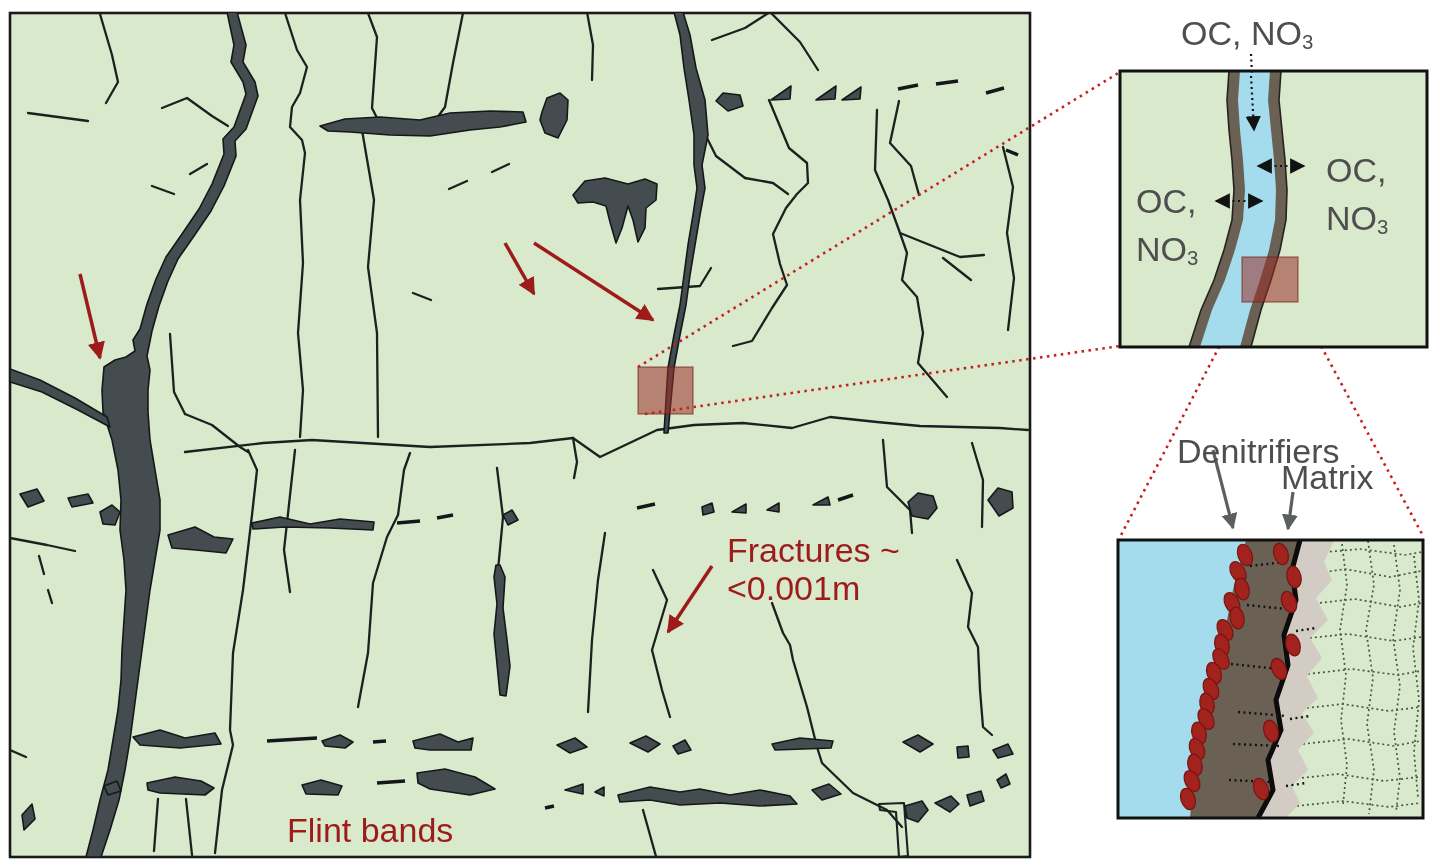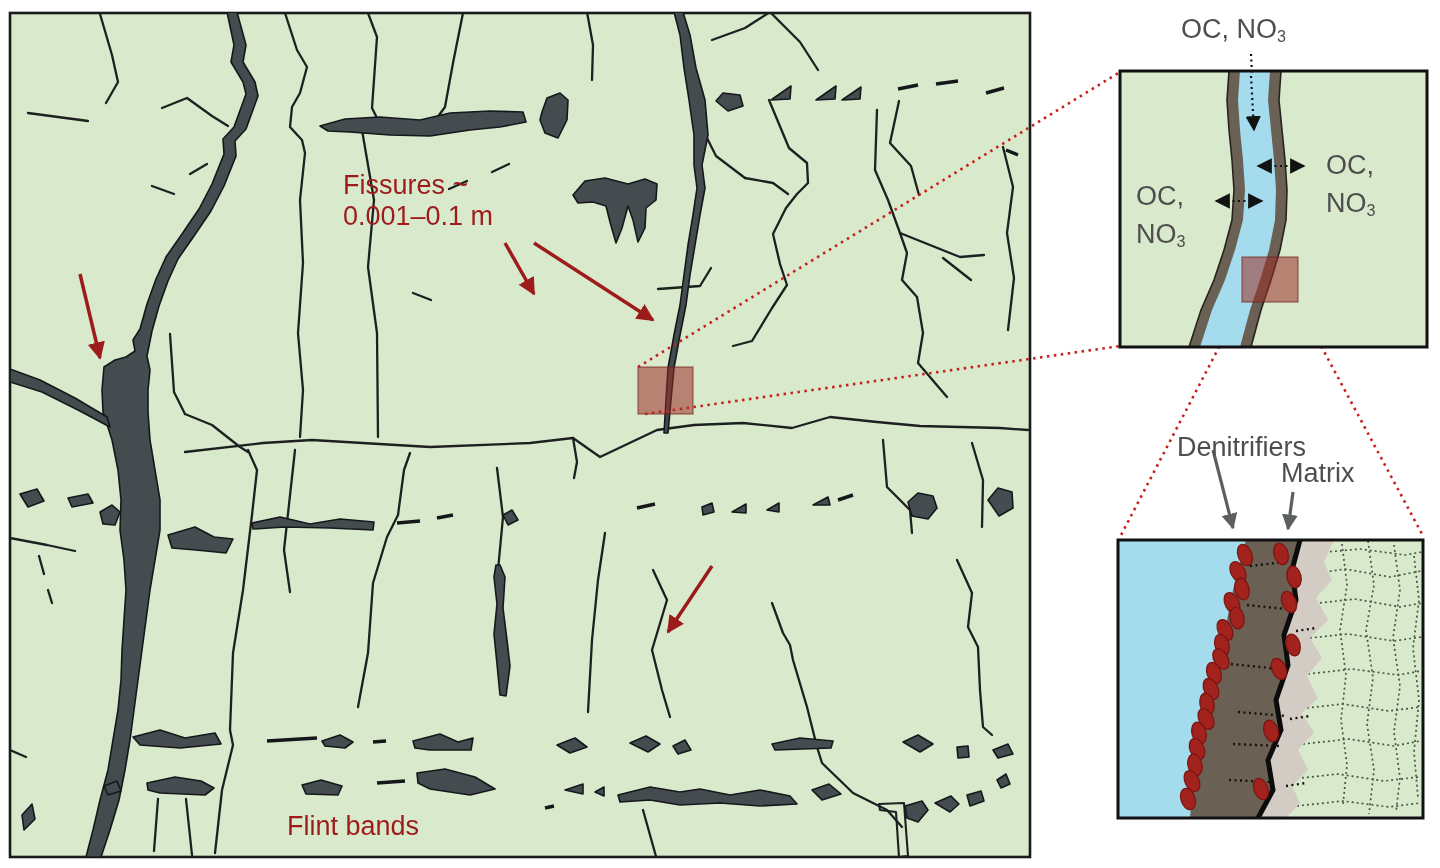--- a/index.html
+++ b/index.html
@@ -1,19 +1,19 @@
 <!DOCTYPE html>
 <html><head>
 <meta charset="utf-8">
 <style>
   html,body{margin:0;padding:0;background:#ffffff;}
   #stage{position:relative;width:1440px;height:868px;background:#ffffff;overflow:hidden;
          font-family:"Liberation Sans",sans-serif;}
   #stage svg{position:absolute;left:0;top:0;}
-  .lbl{position:absolute;font-size:27px;line-height:1.13;white-space:nowrap;}
+  .lbl{position:absolute;font-size:34px;line-height:1.13;white-space:nowrap;}
   .red{color:#9e1b1b;}
   .gray{color:#4e4e4e;}
   .gray2{line-height:1.42;}
   .sup{font-size:0.6em;vertical-align:0.5em;}
   .sub{font-size:0.6em;vertical-align:-0.22em;}
 </style>
 </head>
 <body>
 
 <div id="stage">
@@ -261,26 +261,26 @@
     </g>
     <rect x="1118" y="540" width="305" height="278" fill="none" stroke="#111" stroke-width="3"></rect>
     <g stroke="#5b605e" stroke-width="3.2" fill="none">
       <line x1="1213" y1="450" x2="1233" y2="528" marker-end="url(#mG)"></line>
       <line x1="1293" y1="492" x2="1288" y2="529" marker-end="url(#mG)"></line>
     </g>
   </g>
 </svg>
 
 
-  <div class="lbl red" style="left:343px;top:170px">
-    <div>Fissures ~</div>
-    <div>0.001–0.1 m</div>
-  </div>
-
-
+
+
+  <div class="lbl red" style="left:727px;top:531px">
+    <div>Fractures ~</div>
+    <div>&lt;0.001m</div>
+  </div>
 
   <div class="lbl red" style="left:287px;top:811px">Flint bands</div>
 
   <div class="lbl gray" style="left:1181px;top:14px">
     <span>OC, NO</span><span class="sub">3</span>
   </div>
 
   <div class="lbl gray gray2" style="left:1136px;top:177px">
     <div>OC,</div>
     <div><span>NO</span><span class="sub">3</span></div>

